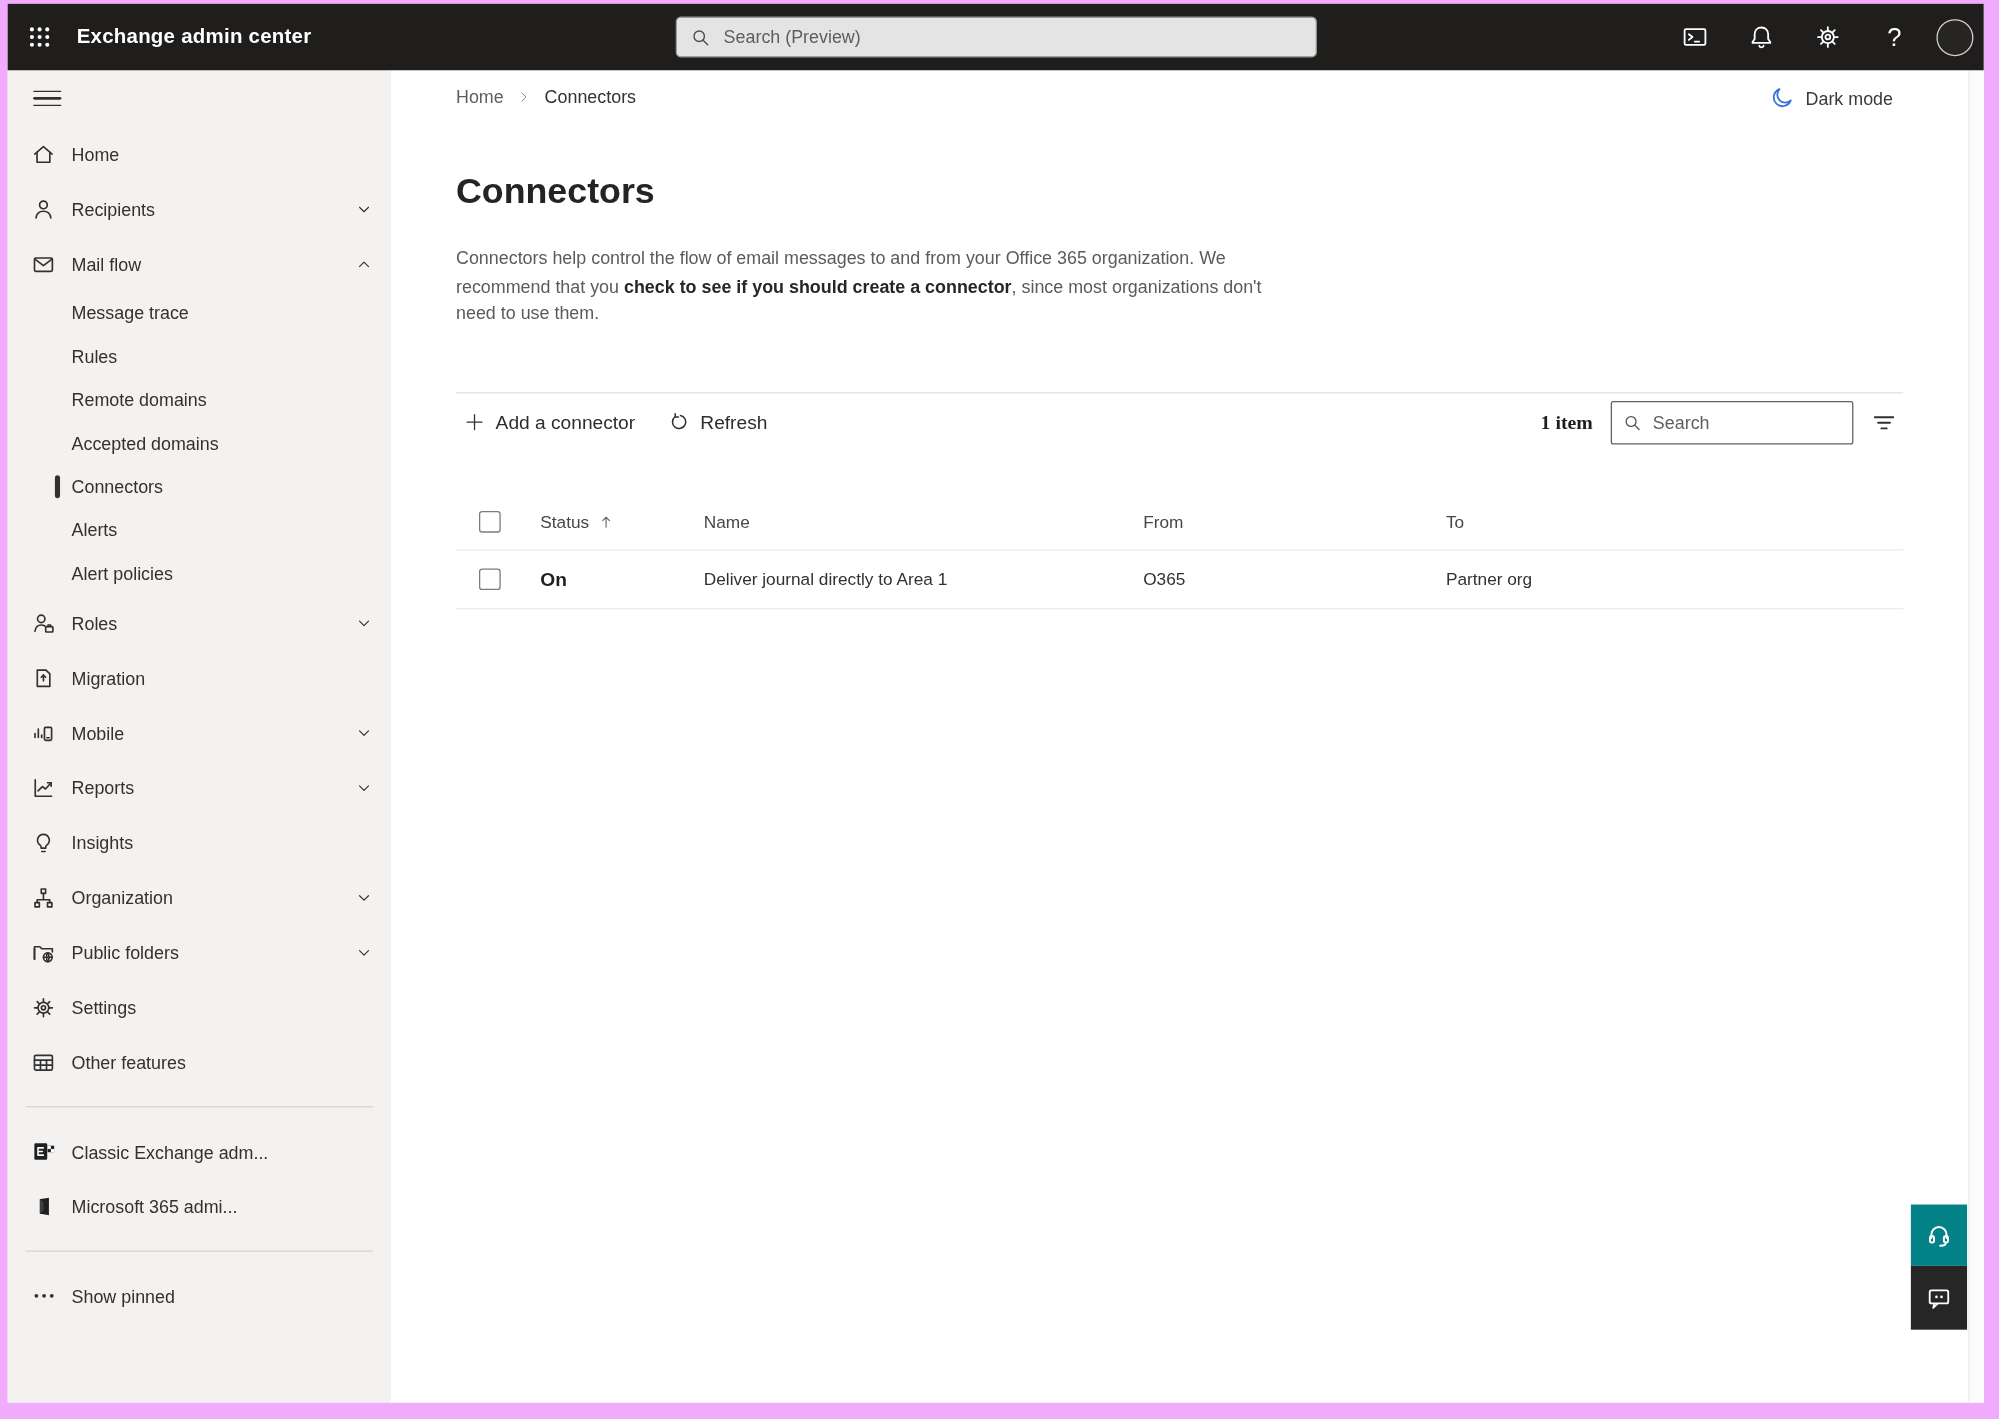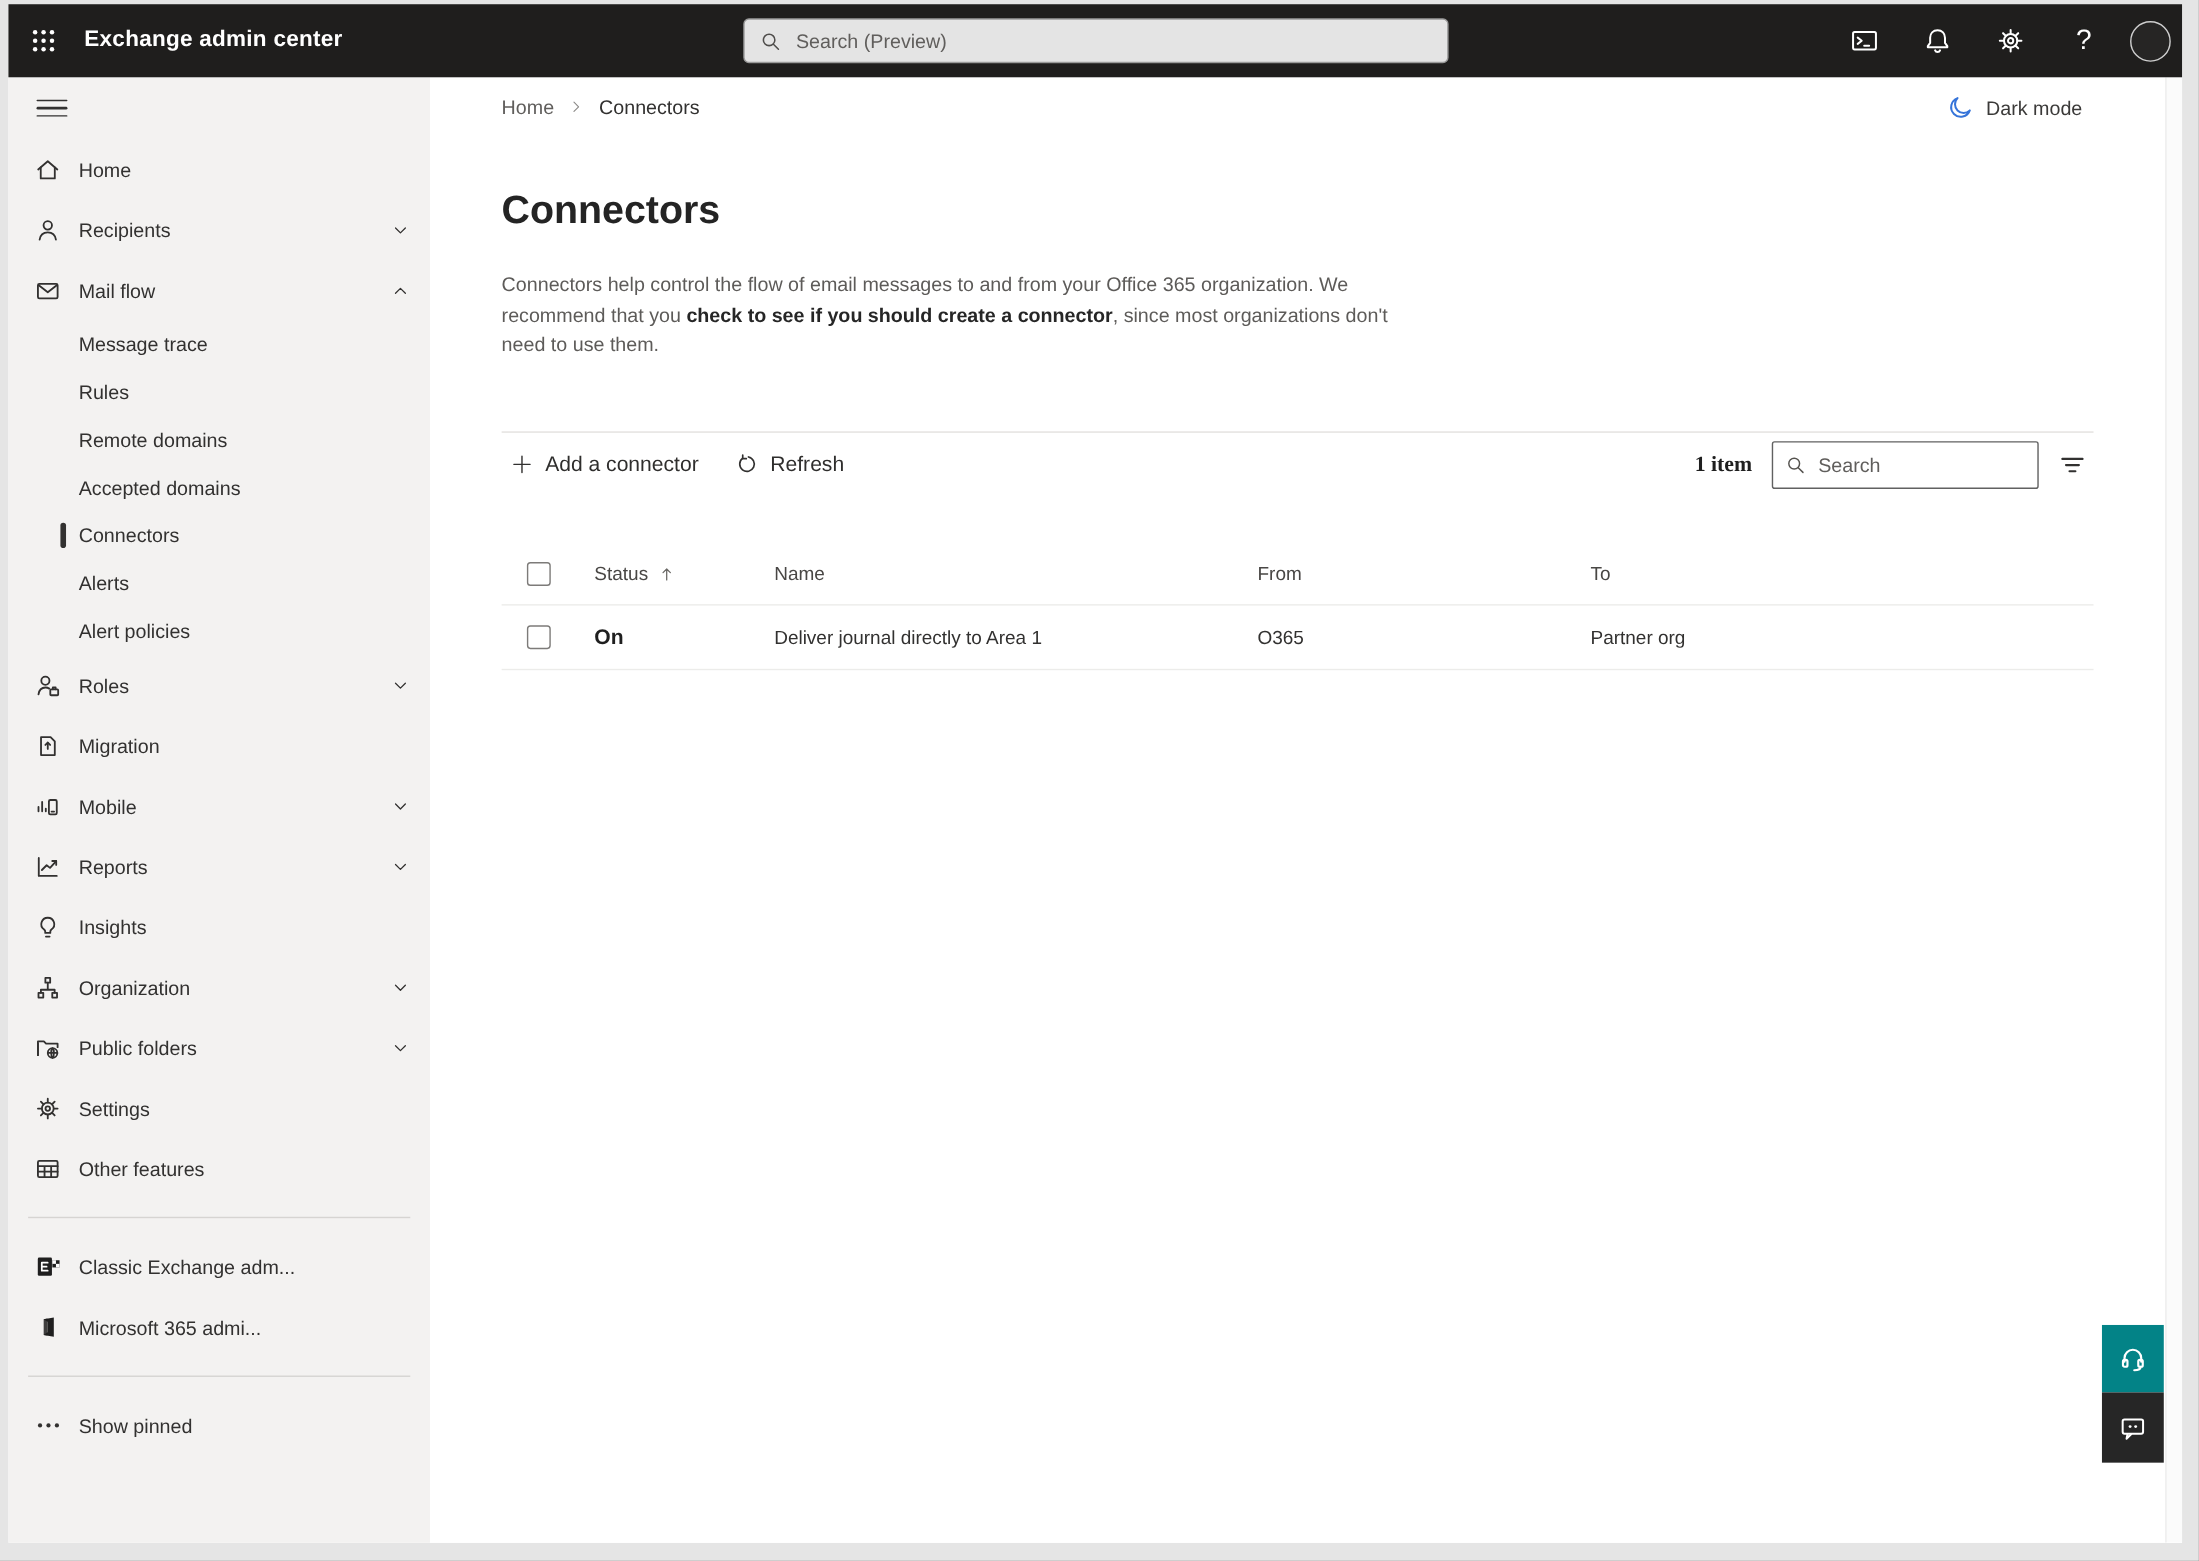--- a/index.html
+++ b/index.html
@@ -1,18 +1,18 @@
 <!DOCTYPE html>
 <html><head>
 <meta charset="utf-8">
 <style>
   * { margin:0; padding:0; box-sizing:border-box; }
   html,body { width:1999px; height:1419px; background:#000; overflow:hidden;
     font-family:"Liberation Sans", sans-serif; }
-  .stage { position:relative; width:1999px; height:1419px; background:#e5e5e5; }
+  .stage { position:relative; width:1999px; height:1419px; background:#f0abfc; }
   .design { position:absolute; left:0; top:0; width:1565px; height:1111px;
     transform:scale(1.27732); transform-origin:0 0; }
   .frame { position:absolute; left:6px; top:3px; width:1547px; height:1095px;
     display:flex; flex-direction:column; background:#fff; }
 
   
   .topbar { position:relative; height:52px; background:#1f1e1d; display:flex;
     align-items:center; flex:0 0 auto; z-index:5; }
   .waffle-btn { width:50px; height:52px; display:flex; align-items:center;
     justify-content:center; cursor:pointer; }

